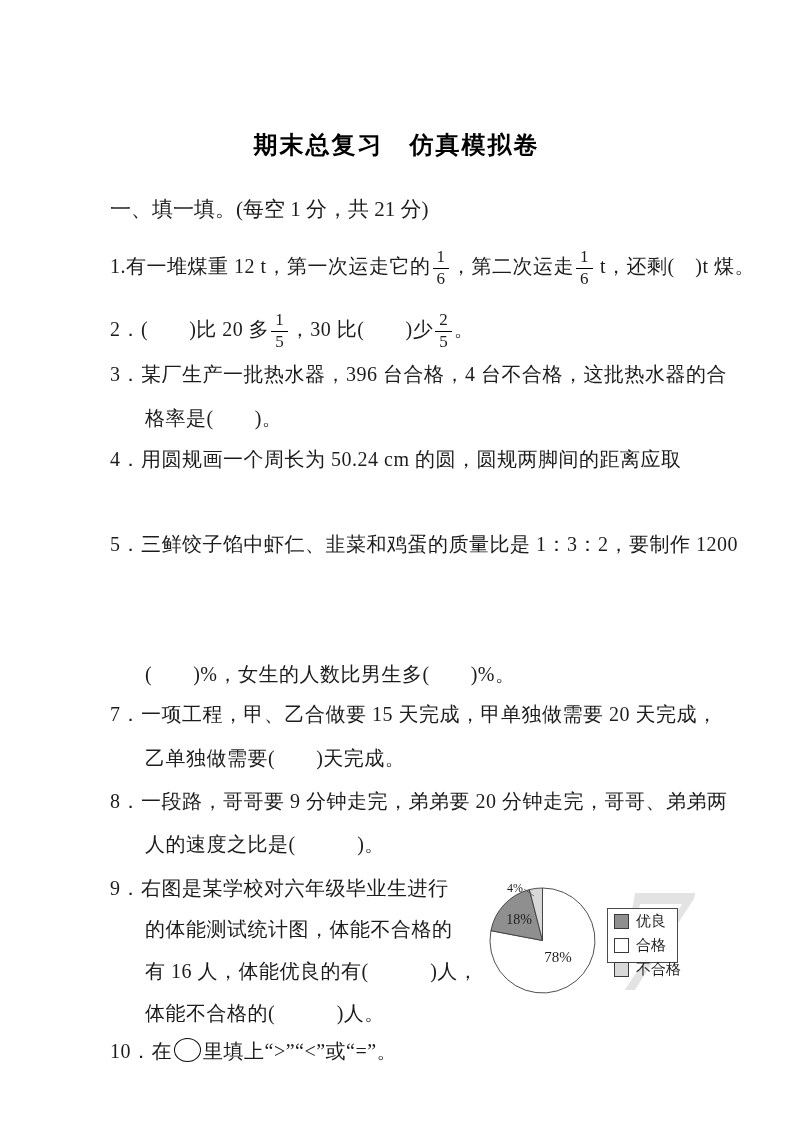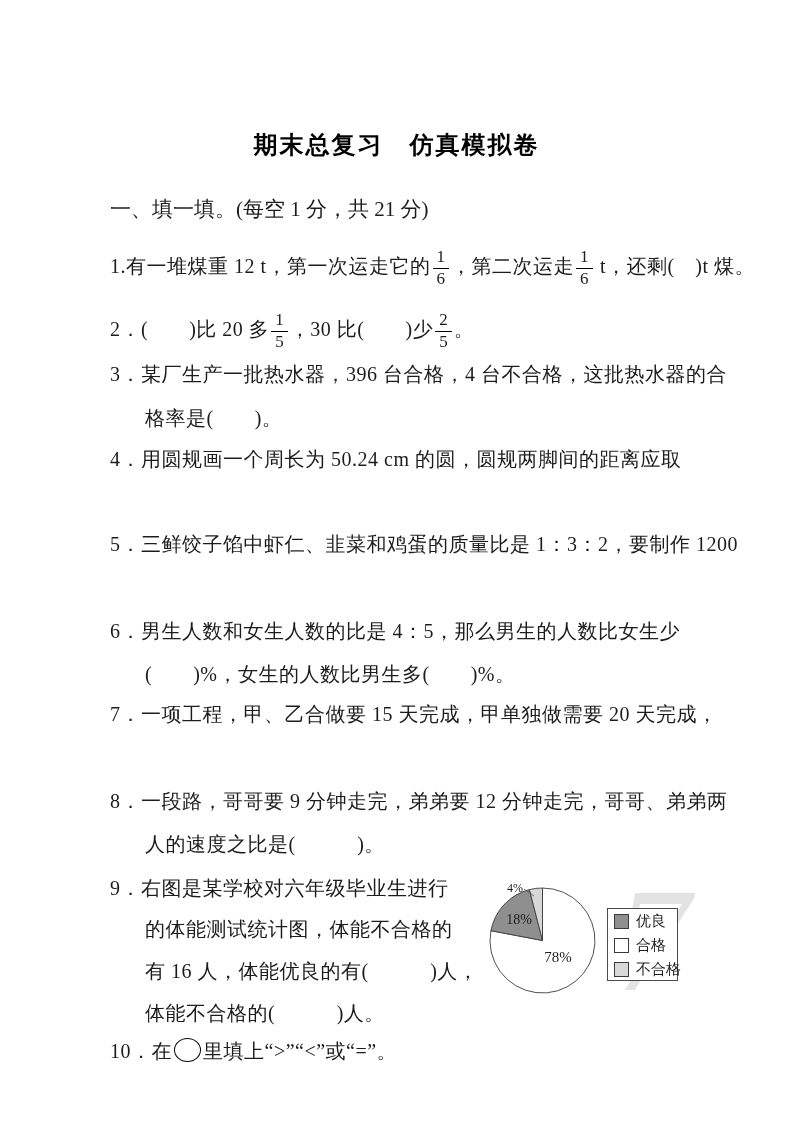--- a/index.html
+++ b/index.html
@@ -25,21 +25,21 @@
     font-size:17px; line-height:1.1; margin:0 2px; letter-spacing:0;
   }
   .frac .num { display:block; padding:0 4px 1px; }
   .frac .den { display:block; padding:1px 4px 0; border-top:1.4px solid #000; }
   .ans-circle {
     display:inline-block; width:25px; height:22px; border:1.6px solid #0a0a0a;
     border-radius:50%; vertical-align:-4px; margin:0 2px; background:#fff;
   }
   #pie-wrap { position:absolute; left:478px; top:843px; width:132px; height:136px; z-index:2; }
   #legend-box {
-    position:absolute; left:607px; top:880px; width:71px; height:73px;
+    position:absolute; left:607px; top:880px; width:71px; height:55px;
     border:1px solid #4a4a4a; background:#ffffff; z-index:3; box-sizing:border-box;
   }
   .legend-row { display:flex; align-items:center; height:23px; margin-left:6px; margin-top:1px; }
   .legend-swatch {
     width:15px; height:15px; border:1px solid #3a3a3a; box-sizing:border-box; flex:0 0 auto;
   }
   .legend-label { font-size:15px; margin-left:7px; white-space:nowrap; color:#1c1c1c; }
   #watermark {
     position:absolute; left:616px; top:838px; z-index:1; font-size:148px; line-height:1;
     font-family:"Liberation Serif",serif; font-style:italic; color:#e3e3e3;
@@ -55,24 +55,24 @@
   <div id="title">期末总复习　仿真模拟卷</div>
 
   <div id="section-heading">一、填一填。(每空 1 分，共 21 分)</div>
 
   <div class="line" style="top:220px"><span>1.有一堆煤重 12 t，第一次运走它的</span><span class="frac"><span class="num">1</span><span class="den">6</span></span><span>，第二次运走</span><span class="frac"><span class="num">1</span><span class="den">6</span></span><span> t，还剩(　)t 煤。</span></div>
   <div class="line" style="top:283px"><span>2．(　　)比 20 多</span><span class="frac"><span class="num">1</span><span class="den">5</span></span><span>，30 比(　　)少</span><span class="frac"><span class="num">2</span><span class="den">5</span></span><span>。</span></div>
   <div class="line" style="top:333px"><span>3．某厂生产一批热水器，396 台合格，4 台不合格，这批热水器的合</span></div>
   <div class="line indent" style="top:377px"><span>格率是(　　)。</span></div>
   <div class="line" style="top:418px"><span>4．用圆规画一个周长为 50.24 cm 的圆，圆规两脚间的距离应取</span></div>
   <div class="line" style="top:503px"><span>5．三鲜饺子馅中虾仁、韭菜和鸡蛋的质量比是 1：3：2，要制作 1200</span></div>
-  <div class="line" style="top:590px"><span>6．男生人数和女生人数的比是 4：5，那么男生的人数比女生少</span></div>
   <div class="line indent" style="top:633px"><span>(　　)%，女生的人数比男生多(　　)%。</span></div>
   <div class="line" style="top:673px"><span>7．一项工程，甲、乙合做要 15 天完成，甲单独做需要 20 天完成，</span></div>
-  <div class="line" style="top:760px"><span>8．一段路，哥哥要 9 分钟走完，弟弟要 12 分钟走完，哥哥、弟弟两</span></div>
+  <div class="line indent" style="top:717px"><span>乙单独做需要(　　)天完成。</span></div>
+  <div class="line" style="top:760px"><span>8．一段路，哥哥要 9 分钟走完，弟弟要 20 分钟走完，哥哥、弟弟两</span></div>
   <div class="line indent" style="top:803px"><span>人的速度之比是(　　　)。</span></div>
   <div class="line" style="top:847px"><span>9．右图是某学校对六年级毕业生进行</span></div>
   <div class="line indent" style="top:888px"><span>的体能测试统计图，体能不合格的</span></div>
   <div class="line indent" style="top:930px"><span>有 16 人，体能优良的有(　　　)人，</span></div>
   <div class="line indent" style="top:972px"><span>体能不合格的(　　　)人。</span></div>
   <div class="line" style="top:1010px"><span>10．在</span><span class="ans-circle"></span><span>里填上“&gt;”“&lt;”或“=”。</span></div>
 
   <div id="watermark">7</div>
 
   <div id="pie-wrap">

